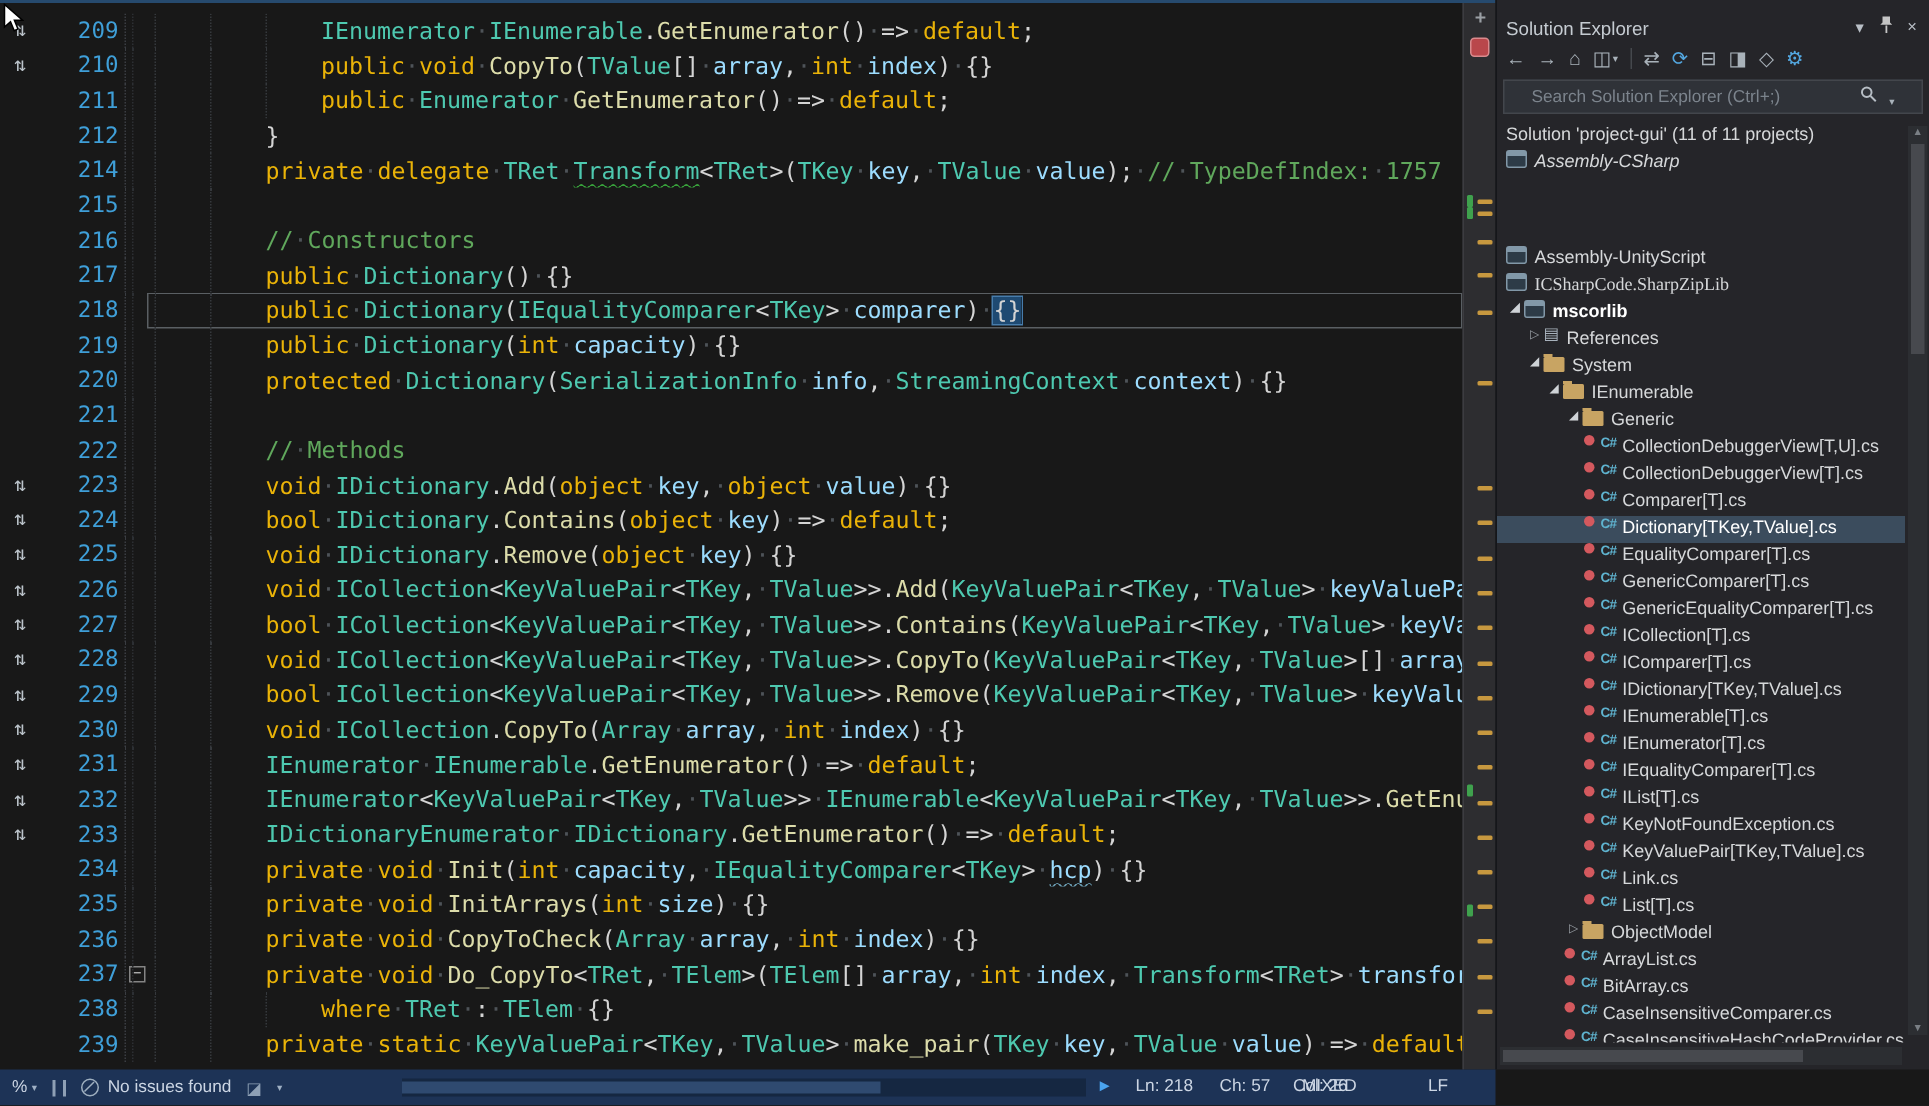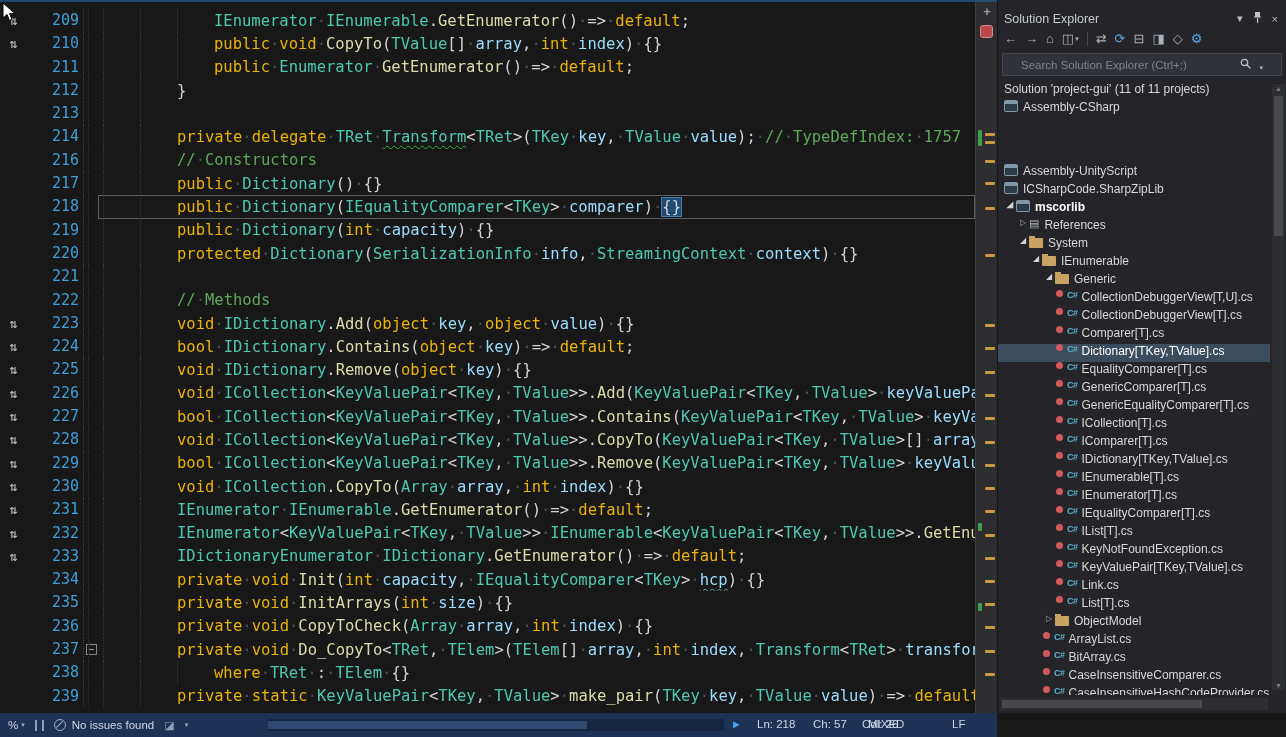--- a/index.html
+++ b/index.html
@@ -92,22 +92,22 @@
 <body>
 
 <div class="app">
 
   <div class="editor">
     <div class="code-rows" id="code-rows">
         <div class="row"><div class="gmargin"><span>⇅</span></div><div class="lnum">209</div><div class="divider"></div><div class="code"><span class="ind"></span><span class="ind"></span><span class="ind"></span><span class="txt"><span class="c-t">IEnumerator</span><span class="c-d"><span class="ws">·</span></span><span class="c-t">IEnumerable</span><span class="c-d">.</span><span class="c-m">GetEnumerator</span><span class="c-d">()<span class="ws">·</span>=&gt;<span class="ws">·</span></span><span class="c-k">default</span><span class="c-d">;</span></span></div></div>
         <div class="row"><div class="gmargin"><span>⇅</span></div><div class="lnum">210</div><div class="divider"></div><div class="code"><span class="ind"></span><span class="ind"></span><span class="ind"></span><span class="txt"><span class="c-k">public</span><span class="c-d"><span class="ws">·</span></span><span class="c-k">void</span><span class="c-d"><span class="ws">·</span></span><span class="c-m">CopyTo</span><span class="c-d">(</span><span class="c-t">TValue</span><span class="c-d">[]<span class="ws">·</span></span><span class="c-p">array</span><span class="c-d">,<span class="ws">·</span></span><span class="c-k">int</span><span class="c-d"><span class="ws">·</span></span><span class="c-p">index</span><span class="c-d">)<span class="ws">·</span>{}</span></span></div></div>
         <div class="row"><div class="gmargin"></div><div class="lnum">211</div><div class="divider"></div><div class="code"><span class="ind"></span><span class="ind"></span><span class="ind"></span><span class="txt"><span class="c-k">public</span><span class="c-d"><span class="ws">·</span></span><span class="c-t">Enumerator</span><span class="c-d"><span class="ws">·</span></span><span class="c-m">GetEnumerator</span><span class="c-d">()<span class="ws">·</span>=&gt;<span class="ws">·</span></span><span class="c-k">default</span><span class="c-d">;</span></span></div></div>
         <div class="row"><div class="gmargin"></div><div class="lnum">212</div><div class="divider"></div><div class="code"><span class="ind"></span><span class="ind"></span><span class="txt"><span class="c-d">}</span></span></div></div>
-        <div class="row"><div class="gmargin"></div><div class="lnum">213</div><div class="divider"></div><div class="code"><span class="ind"></span><span class="ind"></span><span class="txt"></span></div></div>
         <div class="row"><div class="gmargin"></div><div class="lnum">214</div><div class="divider"></div><div class="code"><span class="ind"></span><span class="ind"></span><span class="txt"><span class="c-k">private</span><span class="c-d"><span class="ws">·</span></span><span class="c-k">delegate</span><span class="c-d"><span class="ws">·</span></span><span class="c-t">TRet</span><span class="c-d"><span class="ws">·</span></span><span class="c-t sqg">Transform</span><span class="c-d">&lt;</span><span class="c-t">TRet</span><span class="c-d">&gt;(</span><span class="c-t">TKey</span><span class="c-d"><span class="ws">·</span></span><span class="c-p">key</span><span class="c-d">,<span class="ws">·</span></span><span class="c-t">TValue</span><span class="c-d"><span class="ws">·</span></span><span class="c-p">value</span><span class="c-d">);<span class="ws">·</span></span><span class="c-c">//<span class="ws">·</span>TypeDefIndex:<span class="ws">·</span>1757</span></span></div></div>
+        <div class="row"><div class="gmargin"></div><div class="lnum">215</div><div class="divider"></div><div class="code"><span class="ind"></span><span class="ind"></span><span class="txt"></span></div></div>
         <div class="row"><div class="gmargin"></div><div class="lnum">216</div><div class="divider"></div><div class="code"><span class="ind"></span><span class="ind"></span><span class="txt"><span class="c-c">//<span class="ws">·</span>Constructors</span></span></div></div>
         <div class="row"><div class="gmargin"></div><div class="lnum">217</div><div class="divider"></div><div class="code"><span class="ind"></span><span class="ind"></span><span class="txt"><span class="c-k">public</span><span class="c-d"><span class="ws">·</span></span><span class="c-t">Dictionary</span><span class="c-d">()<span class="ws">·</span>{}</span></span></div></div>
         <div class="row cur"><div class="gmargin"></div><div class="lnum">218</div><div class="divider"></div><div class="code"><span class="ind"></span><span class="ind"></span><span class="txt"><span class="c-k">public</span><span class="c-d"><span class="ws">·</span></span><span class="c-t">Dictionary</span><span class="c-d">(</span><span class="c-t">IEqualityComparer</span><span class="c-d">&lt;</span><span class="c-t">TKey</span><span class="c-d">&gt;<span class="ws">·</span></span><span class="c-p">comparer</span><span class="c-d">)<span class="ws">·</span></span><span class="c-d selb">{}</span></span></div></div>
         <div class="row"><div class="gmargin"></div><div class="lnum">219</div><div class="divider"></div><div class="code"><span class="ind"></span><span class="ind"></span><span class="txt"><span class="c-k">public</span><span class="c-d"><span class="ws">·</span></span><span class="c-t">Dictionary</span><span class="c-d">(</span><span class="c-k">int</span><span class="c-d"><span class="ws">·</span></span><span class="c-p">capacity</span><span class="c-d">)<span class="ws">·</span>{}</span></span></div></div>
         <div class="row"><div class="gmargin"></div><div class="lnum">220</div><div class="divider"></div><div class="code"><span class="ind"></span><span class="ind"></span><span class="txt"><span class="c-k">protected</span><span class="c-d"><span class="ws">·</span></span><span class="c-t">Dictionary</span><span class="c-d">(</span><span class="c-t">SerializationInfo</span><span class="c-d"><span class="ws">·</span></span><span class="c-p">info</span><span class="c-d">,<span class="ws">·</span></span><span class="c-t">StreamingContext</span><span class="c-d"><span class="ws">·</span></span><span class="c-p">context</span><span class="c-d">)<span class="ws">·</span>{}</span></span></div></div>
         <div class="row"><div class="gmargin"></div><div class="lnum">221</div><div class="divider"></div><div class="code"><span class="ind"></span><span class="ind"></span><span class="txt"></span></div></div>
         <div class="row"><div class="gmargin"></div><div class="lnum">222</div><div class="divider"></div><div class="code"><span class="ind"></span><span class="ind"></span><span class="txt"><span class="c-c">//<span class="ws">·</span>Methods</span></span></div></div>
         <div class="row"><div class="gmargin"><span>⇅</span></div><div class="lnum">223</div><div class="divider"></div><div class="code"><span class="ind"></span><span class="ind"></span><span class="txt"><span class="c-k">void</span><span class="c-d"><span class="ws">·</span></span><span class="c-t">IDictionary</span><span class="c-d">.</span><span class="c-m">Add</span><span class="c-d">(</span><span class="c-k">object</span><span class="c-d"><span class="ws">·</span></span><span class="c-p">key</span><span class="c-d">,<span class="ws">·</span></span><span class="c-k">object</span><span class="c-d"><span class="ws">·</span></span><span class="c-p">value</span><span class="c-d">)<span class="ws">·</span>{}</span></span></div></div>
         <div class="row"><div class="gmargin"><span>⇅</span></div><div class="lnum">224</div><div class="divider"></div><div class="code"><span class="ind"></span><span class="ind"></span><span class="txt"><span class="c-k">bool</span><span class="c-d"><span class="ws">·</span></span><span class="c-t">IDictionary</span><span class="c-d">.</span><span class="c-m">Contains</span><span class="c-d">(</span><span class="c-k">object</span><span class="c-d"><span class="ws">·</span></span><span class="c-p">key</span><span class="c-d">)<span class="ws">·</span>=&gt;<span class="ws">·</span></span><span class="c-k">default</span><span class="c-d">;</span></span></div></div>
         <div class="row"><div class="gmargin"><span>⇅</span></div><div class="lnum">225</div><div class="divider"></div><div class="code"><span class="ind"></span><span class="ind"></span><span class="txt"><span class="c-k">void</span><span class="c-d"><span class="ws">·</span></span><span class="c-t">IDictionary</span><span class="c-d">.</span><span class="c-m">Remove</span><span class="c-d">(</span><span class="c-k">object</span><span class="c-d"><span class="ws">·</span></span><span class="c-p">key</span><span class="c-d">)<span class="ws">·</span>{}</span></span></div></div>
@@ -209,29 +209,29 @@
       <span><svg width="12" height="12" viewBox="0 0 12 12">
             <circle cx="4.5" cy="4.5" r="3.2" fill="none" stroke="#b7bec5" stroke-width="1.3"></circle>
             <line x1="7" y1="7" x2="10.5" y2="10.5" stroke="#b7bec5" stroke-width="1.3"></line>
           </svg></span>
       <span class="caret">▾</span>
     </div>
     <div class="tree" id="tree">
         <div class="titem" style="padding-left: 6px;">
           <span>Solution 'project-gui' (11 of 11 projects)</span>
         </div>
-        <div class="titem" style="padding-left: 6px;">
+        <div class="titem" style="padding-left: 6px; font-style: italic;">
           <span class="prji"></span>
           <span>Assembly-CSharp</span>
         </div>
         <div class="titem" style="padding-left: 6px; margin-top: 46px;">
           <span class="prji"></span>
           <span>Assembly-UnityScript</span>
         </div>
-        <div class="titem" style="padding-left: 6px;">
+        <div class="titem" style="padding-left: 6px; font-family: Liberation Serif, serif;">
           <span class="prji"></span>
           <span>ICSharpCode.SharpZipLib</span>
         </div>
         <div class="titem bold" style="padding-left: 6px;">
           <span class="ar ">◢</span>
           <span class="prji"></span>
           <span>mscorlib</span>
         </div>
         <div class="titem" style="padding-left: 19px;">
           <span class="ar c">▷</span>

